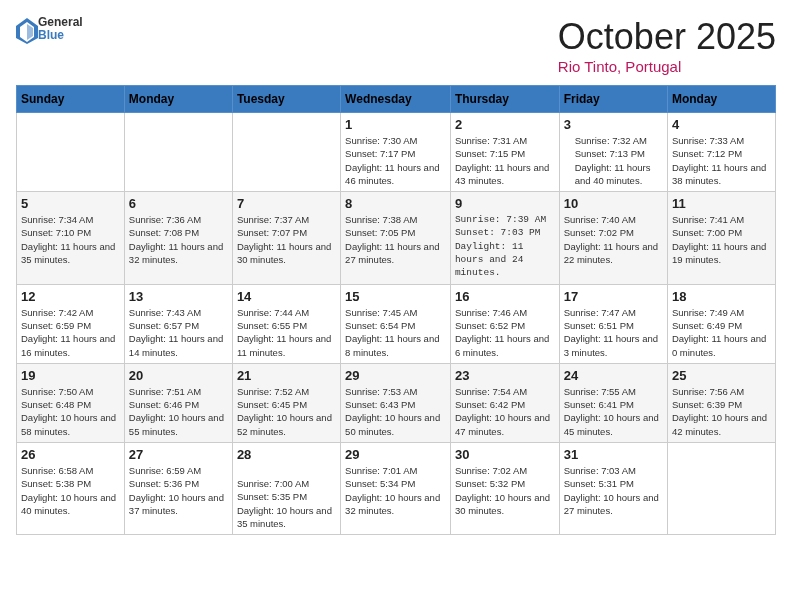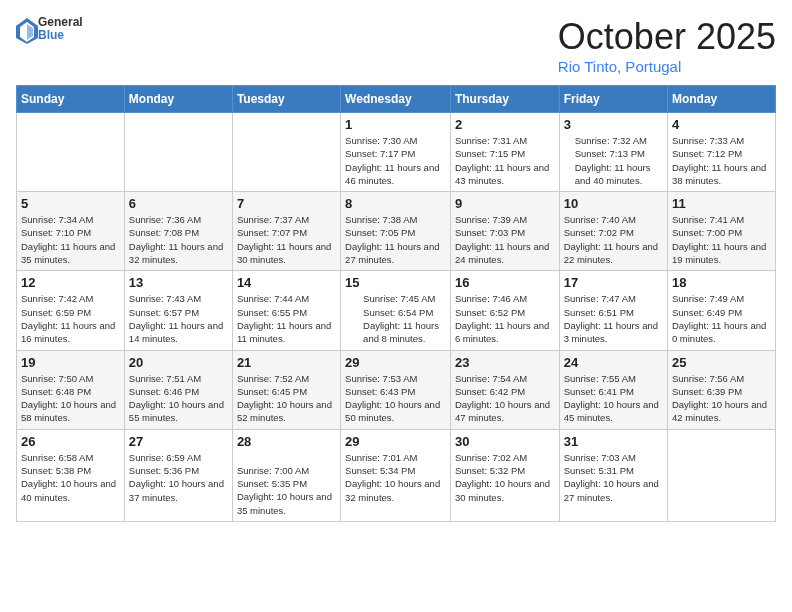--- a/index.html
+++ b/index.html
@@ -38,30 +38,30 @@
     .title-block {
       text-align: left;
     }
     .month-title {
       font-size: 36px;
       font-weight: normal;
       color: #222;
     }
     .subtitle {
       font-size: 15px;
-      color: #3b82f6;
+      color: #be185d;
     }
     .calendar {
       width: 100%;
       border-collapse: collapse;
       border: 1px solid #ccc;
     }
     .calendar th {
       background: #3a7abf;
-      color: #ffffff;
+      color: #000000;
       font-size: 12px;
       font-weight: bold;
       padding: 6px 4px;
       text-align: left;
       border: 1px solid #5590cc;
     }
     .calendar td {
       vertical-align: top;
       border: 1px solid #ccc;
       padding: 4px 4px;
@@ -172,21 +172,21 @@
 Daylight: 11 hours and 30 minutes.</div>
         </td>
         <td>
           <div class="day-number">8</div>
           <div class="day-info" style="white-space: pre-line;">Sunrise: 7:38 AM
 Sunset: 7:05 PM
 Daylight: 11 hours and 27 minutes.</div>
         </td>
         <td>
           <div class="day-number">9</div>
-          <div class="day-info" style="white-space: pre-line;">Sunrise: 7:39 AM
+          <div class="day-info" style="white-space: pre-line; font-family: Liberation Mono, monospace;">Sunrise: 7:39 AM
 Sunset: 7:03 PM
 Daylight: 11 hours and 24 minutes.</div>
         </td>
         <td>
           <div class="day-number">10</div>
           <div class="day-info" style="white-space: pre-line;">Sunrise: 7:40 AM
 Sunset: 7:02 PM
 Daylight: 11 hours and 22 minutes.</div>
         </td>
         <td>
@@ -210,21 +210,21 @@
 Daylight: 11 hours and 14 minutes.</div>
         </td>
         <td>
           <div class="day-number">14</div>
           <div class="day-info" style="white-space: pre-line;">Sunrise: 7:44 AM
 Sunset: 6:55 PM
 Daylight: 11 hours and 11 minutes.</div>
         </td>
         <td>
           <div class="day-number">15</div>
-          <div class="day-info" style="white-space: pre-line; margin-left: 18px;">Sunrise: 7:45 AM
+          <div class="day-info" style="white-space: pre-line;">Sunrise: 7:45 AM
 Sunset: 6:54 PM
 Daylight: 11 hours and 8 minutes.</div>
         </td>
         <td>
           <div class="day-number">16</div>
           <div class="day-info" style="white-space: pre-line;">Sunrise: 7:46 AM
 Sunset: 6:52 PM
 Daylight: 11 hours and 6 minutes.</div>
         </td>
         <td>

